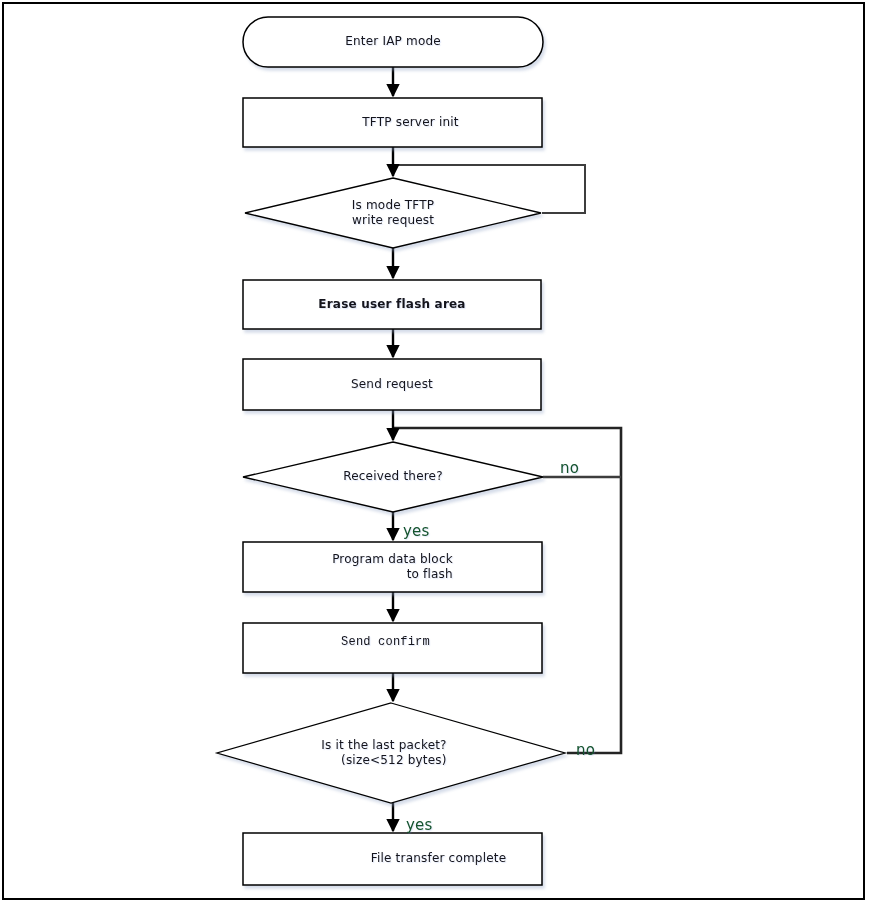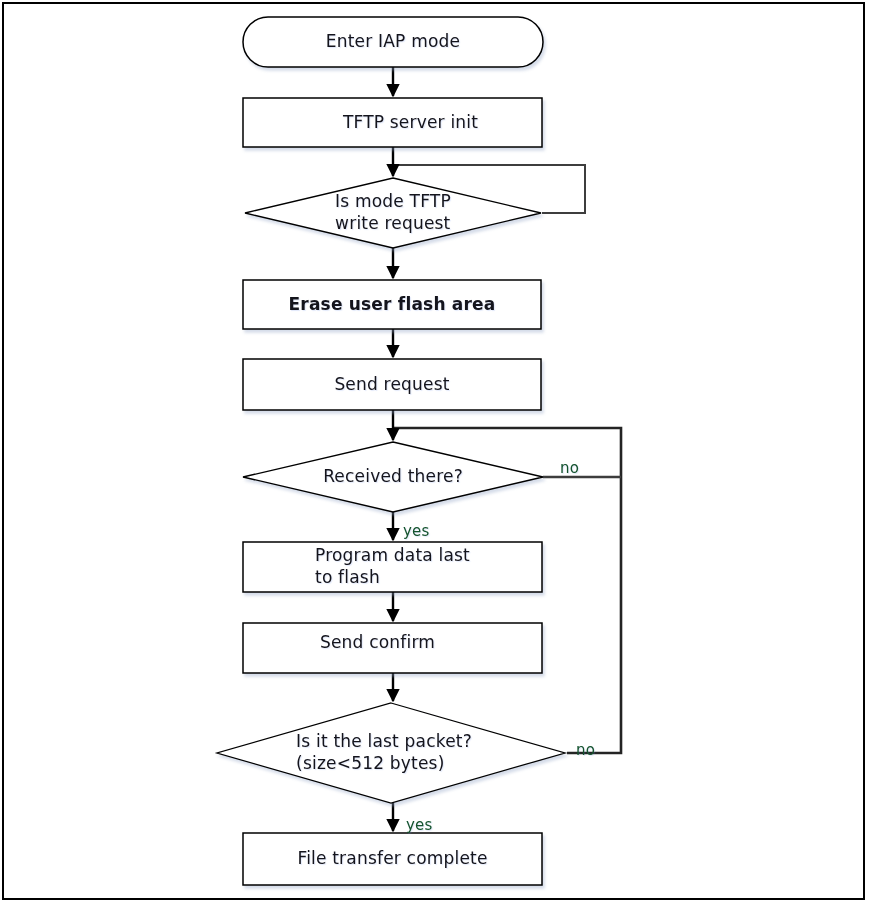--- a/index.html
+++ b/index.html
@@ -33,22 +33,22 @@
   }
   .shapes {
     filter: drop-shadow(2px 3px 1.5px rgba(150,168,200,0.40));
   }
   .node-label {
     position: absolute;
     z-index: 2;
     display: flex;
     align-items: center;
     justify-content: center;
-    text-align: left;
-    font-size: 17px;
+    text-align: right;
+    font-size: 12px;
     line-height: 1.28;
     color: #14141c;
     letter-spacing: 0.2px;
     white-space: pre-line;
     text-shadow: 1px 1px 1px rgba(120,150,230,0.22);
     pointer-events: none;
   }
   .edge-label {
     position: absolute;
     z-index: 2;
@@ -104,25 +104,25 @@
     </g>
   </svg>
 
   <div class="node-label" style="left:243px; top:17px;  width:300px; height:50px;">Enter IAP mode</div>
   <div class="node-label" style="left:261px; top:98px;  width:299px; height:49px;">TFTP server init</div>
   <div class="node-label" style="left:263px; top:178px; width:260px; height:70px;">Is mode TFTP
 write request</div>
   <div class="node-label" style="left:243px; top:280px; width:298px; height:49px;font-weight:bold;">Erase user flash area</div>
   <div class="node-label" style="left:243px; top:359px; width:298px; height:51px;">Send request</div>
   <div class="node-label" style="left:263px; top:442px; width:260px; height:70px;">Received there?</div>
-  <div class="node-label" style="left:243px; top:542px; width:299px; height:50px;">Program data last
+  <div class="node-label" style="left:243px; top:542px; width:299px; height:50px;">Program data block
 to flash</div>
-  <div class="node-label" style="left:228px; top:623px; width:299px; height:40px;">Send confirm</div>
+  <div class="node-label" style="left:236px; top:623px; width:299px; height:40px;font-family:Liberation Mono, monospace;">Send confirm</div>
   <div class="node-label" style="left:234px; top:703px; width:300px; height:100px;">Is it the last packet?
 (size&lt;512 bytes)</div>
-  <div class="node-label" style="left:243px; top:833px; width:299px; height:52px;">File transfer complete</div>
+  <div class="node-label" style="left:243px; top:833px; width:299px; height:52px;padding-left:46px;">File transfer complete</div>
 
   <div class="edge-label" style="left:403px; top:514px;">yes</div>
   <div class="edge-label" style="left:560px; top:451px;">no</div>
   <div class="edge-label" style="left:406px; top:808px;">yes</div>
   <div class="edge-label" style="left:576px; top:733px;">no</div>
 
 </div>
 
 </body></html>

